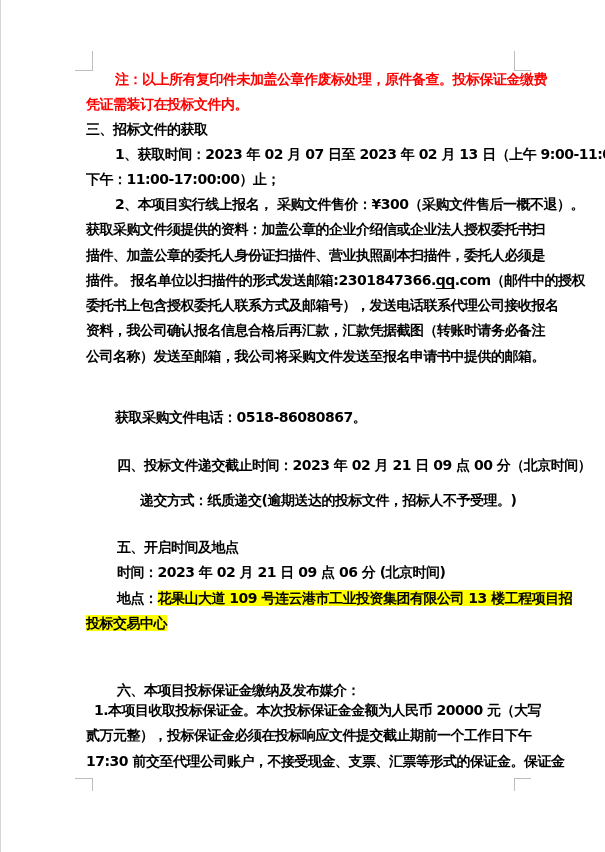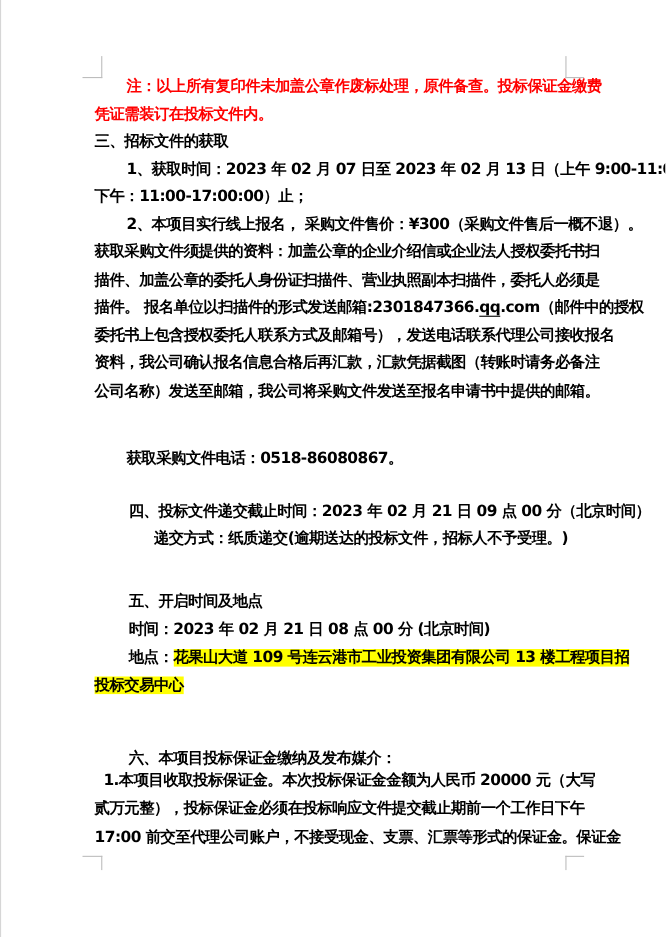--- a/index.html
+++ b/index.html
@@ -52,21 +52,21 @@
     text-decoration-line: underline;
     text-decoration-style: wavy;
     text-decoration-color: #ff0000;
     text-decoration-thickness: 1px;
     text-underline-offset: 3px;
     text-decoration: underline;
   }
   
   .ind29 { padding-left: 29px; }
   .ind31 { padding-left: 31px; }
-  .ind54 { padding-left: 54px; }
+  .ind54 { padding-left: 54px; margin-top: 10px; }
   .ind8  { padding-left: 8px; }
 
   
   .p-note   { top: 67px; }
   .p-s3h    { top: 117px; }
   .p-s3i1   { top: 142px; }
   .p-s3i2   { top: 192px; }
   .p-phone  { top: 405px; }
   .p-s4     { top: 453px; }
   .p-s5     { top: 535px; }
@@ -113,28 +113,28 @@
     <div class="ln ind29">获取采购文件电话：0518-86080867。</div>
   </div>
 
   <div class="para p-s4">
     <div class="ln ind31">四、投标文件递交截止时间：2023 年 02 月 21 日 09 点 00 分（北京时间）</div>
     <div class="ln ind54">递交方式：纸质递交(逾期送达的投标文件，招标人不予受理。)</div>
   </div>
 
   <div class="para p-s5">
     <div class="ln ind31">五、开启时间及地点</div>
-    <div class="ln ind31">时间：2023 年 02 月 21 日 08 点 00 分 (北京时间)</div>
+    <div class="ln ind31">时间：2023 年 02 月 21 日 09 点 06 分 (北京时间)</div>
     <div class="ln ind31"><span>地点：</span><span class="hl">花果山大道 109 号连云港市工业投资集团有限公司 13 楼工程项目招</span></div>
     <div class="ln"><span class="hl">投标交易中心</span></div>
   </div>
 
   <div class="para p-s6h">
     <div class="ln ind31">六、本项目投标保证金缴纳及发布媒介：</div>
   </div>
 
   <div class="para p-s6i1">
     <div class="ln ind8">1.本项目收取投标保证金。本次投标保证金金额为人民币 20000 元（大写</div>
     <div class="ln">贰万元整），投标保证金必须在投标响应文件提交截止期前一个工作日下午</div>
-    <div class="ln">17:00 前交至代理公司账户，不接受现金、支票、汇票等形式的保证金。保证金</div>
+    <div class="ln">17:30 前交至代理公司账户，不接受现金、支票、汇票等形式的保证金。保证金</div>
   </div>
 
 </div>
 
 </body></html>

